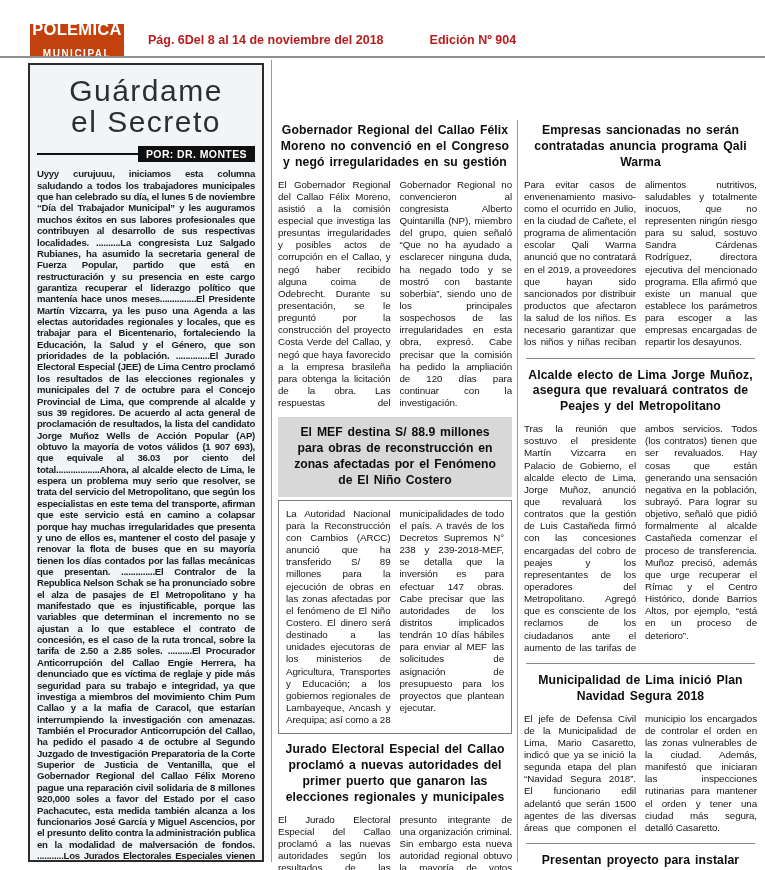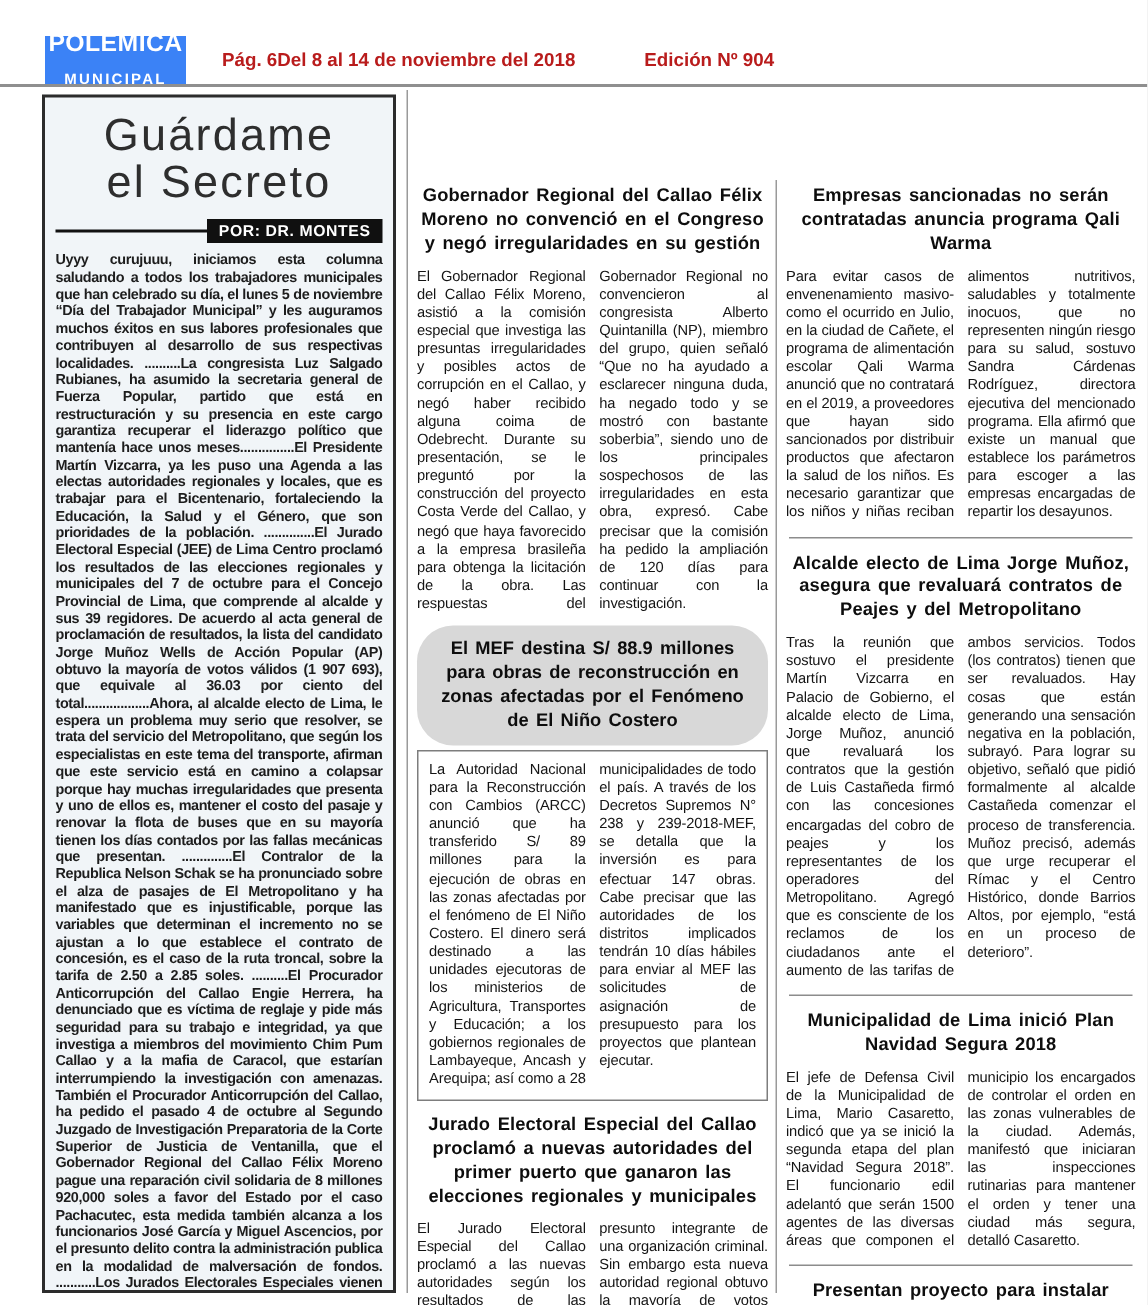--- a/index.html
+++ b/index.html
@@ -1,21 +1,21 @@
 <!DOCTYPE html>
 <html><head>
 <meta charset="utf-8">
 <style>
   html,body{margin:0;padding:0;background:#e9e9e9;}
   .page{position:relative;width:765px;height:870px;background:#ffffff;overflow:hidden;
         font-family:"Liberation Sans",sans-serif;color:#1a1a1a;margin:0 auto;}
 
   
   .masthead{position:absolute;top:24px;left:30px;right:10px;height:32px;display:flex;align-items:center;}
-  .logo{background:#3b82f6;color:#fff;width:94px;height:32px;display:flex;flex-direction:column;
+  .logo{background:#c2410c;color:#fff;width:94px;height:32px;display:flex;flex-direction:column;
         align-items:center;justify-content:center;box-sizing:border-box;}
   .logo-main{font-weight:bold;font-size:16.5px;letter-spacing:.3px;line-height:1;}
   .logo-sub{font-size:10px;font-weight:bold;letter-spacing:1.5px;line-height:1;margin-top:12px;}
   .mast-item{font-weight:bold;font-size:12.5px;color:#b91c1c;white-space:nowrap;}
   .mi-page{margin-left:24px;} .mi-date{} .mi-edition{margin-left:46px;}
   .top-rule{position:absolute;top:56px;left:0;width:765px;border-top:2px solid #8f8f8f;}
 
   
   .left-col{position:absolute;top:63px;left:28px;width:236px;height:799px;border:2px solid #2c2c2c;
             background:#f1f5f8;box-sizing:border-box;padding:5px 7px;overflow:hidden;}
@@ -43,21 +43,21 @@
 
   
   .mid-col{position:absolute;left:278px;top:118px;width:234px;}
   .right-col{position:absolute;left:524px;top:118px;width:233px;}
   .art{margin-bottom:8px;}
   .art-head{font-weight:bold;font-size:12.2px;text-align:center;line-height:1.3;
             margin:5px 2px 8px;letter-spacing:.1px;word-spacing:1.5px;color:#0d0d0d;}
   .art-body{column-count:2;column-gap:9px;font-size:9.8px;line-height:1.24;text-align:justify;
             color:#141414;letter-spacing:-0.1px;}
   .gray-head{background:#d8d8d8;padding:8px 8px;font-weight:bold;font-size:12.2px;text-align:center;
-             line-height:1.3;word-spacing:1.5px;color:#0d0d0d;border-radius:24px;}
+             line-height:1.3;word-spacing:1.5px;color:#0d0d0d;}
   .boxed-body{border:1px solid #7d7d7d;padding:7px 7px;margin-top:3px;column-count:2;column-gap:9px;
               font-size:9.8px;line-height:1.24;text-align:justify;color:#141414;letter-spacing:-0.1px;}
   .hr-sep{border:none;border-top:1px solid #8c8c8c;margin:9px 2px;}
 </style>
 </head>
 <body>
 
 <div class="page">
 
   <div class="masthead">

